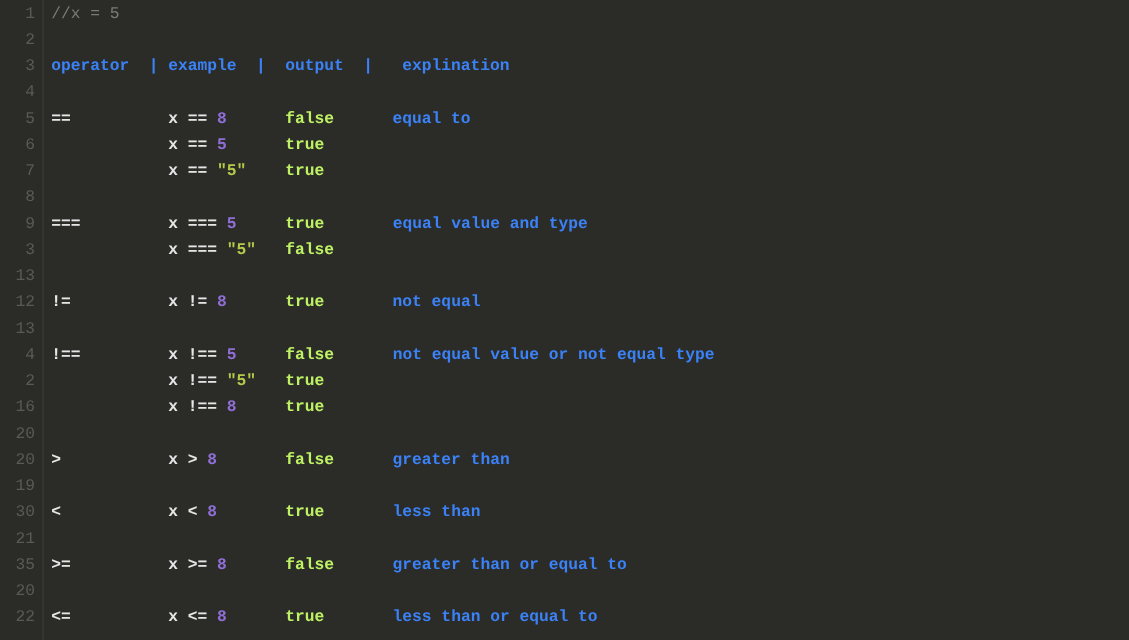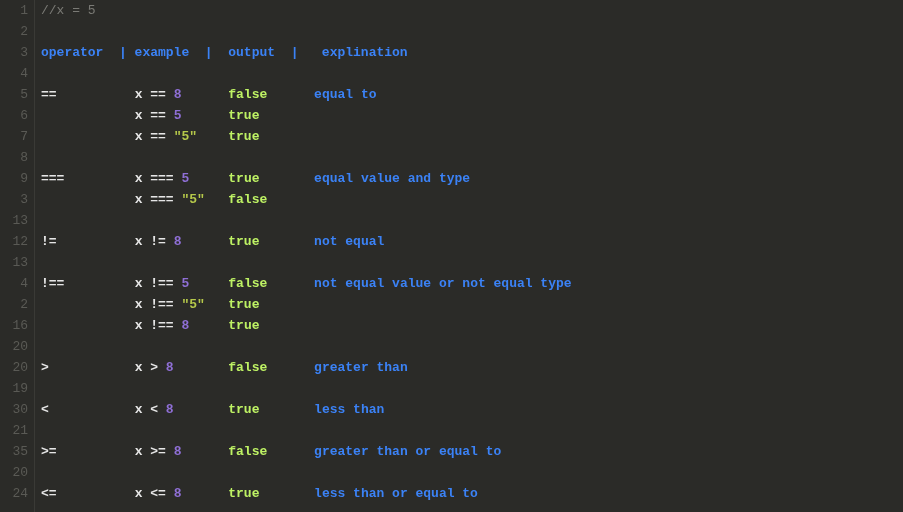--- a/index.html
+++ b/index.html
@@ -66,16 +66,16 @@
       <div class="ln">4</div>
       <div class="ln">2</div>
       <div class="ln">16</div>
       <div class="ln">20</div>
       <div class="ln">20</div>
       <div class="ln">19</div>
       <div class="ln">30</div>
       <div class="ln">21</div>
       <div class="ln">35</div>
       <div class="ln">20</div>
-      <div class="ln">24</div>
+      <div class="ln">22</div>
     </div>
   <div class="code"><div class="line"><span class="c-comment">//x = 5</span></div><div class="line"></div><div class="line"><span class="c-default">operator  | example  |  output  |   explination</span></div><div class="line"></div><div class="line"><span class="c-op">==          </span><span class="c-var">x </span><span class="c-op">== </span><span class="c-num">8</span><span class="c-default">      </span><span class="c-bool">false</span><span class="c-default">      equal to</span></div><div class="line"><span class="c-default">            </span><span class="c-var">x </span><span class="c-op">== </span><span class="c-num">5</span><span class="c-default">      </span><span class="c-bool">true</span></div><div class="line"><span class="c-default">            </span><span class="c-var">x </span><span class="c-op">== </span><span class="c-str">"5"</span><span class="c-default">    </span><span class="c-bool">true</span></div><div class="line"></div><div class="line"><span class="c-op">===         </span><span class="c-var">x </span><span class="c-op">=== </span><span class="c-num">5</span><span class="c-default">     </span><span class="c-bool">true</span><span class="c-default">       equal value and type</span></div><div class="line"><span class="c-default">            </span><span class="c-var">x </span><span class="c-op">=== </span><span class="c-str">"5"</span><span class="c-default">   </span><span class="c-bool">false</span></div><div class="line"></div><div class="line"><span class="c-op">!=          </span><span class="c-var">x </span><span class="c-op">!= </span><span class="c-num">8</span><span class="c-default">      </span><span class="c-bool">true</span><span class="c-default">       not equal</span></div><div class="line"></div><div class="line"><span class="c-op">!==         </span><span class="c-var">x </span><span class="c-op">!== </span><span class="c-num">5</span><span class="c-default">     </span><span class="c-bool">false</span><span class="c-default">      not equal value or not equal type</span></div><div class="line"><span class="c-default">            </span><span class="c-var">x </span><span class="c-op">!== </span><span class="c-str">"5"</span><span class="c-default">   </span><span class="c-bool">true</span></div><div class="line"><span class="c-default">            </span><span class="c-var">x </span><span class="c-op">!== </span><span class="c-num">8</span><span class="c-default">     </span><span class="c-bool">true</span></div><div class="line"></div><div class="line"><span class="c-op">&gt;           </span><span class="c-var">x </span><span class="c-op">&gt; </span><span class="c-num">8</span><span class="c-default">       </span><span class="c-bool">false</span><span class="c-default">      greater than</span></div><div class="line"></div><div class="line"><span class="c-op">&lt;           </span><span class="c-var">x </span><span class="c-op">&lt; </span><span class="c-num">8</span><span class="c-default">       </span><span class="c-bool">true</span><span class="c-default">       less than</span></div><div class="line"></div><div class="line"><span class="c-op">&gt;=          </span><span class="c-var">x </span><span class="c-op">&gt;= </span><span class="c-num">8</span><span class="c-default">      </span><span class="c-bool">false</span><span class="c-default">      greater than or equal to</span></div><div class="line"></div><div class="line"><span class="c-op">&lt;=          </span><span class="c-var">x </span><span class="c-op">&lt;= </span><span class="c-num">8</span><span class="c-default">      </span><span class="c-bool">true</span><span class="c-default">       less than or equal to</span></div></div>
 </div>
 
 </body></html>

